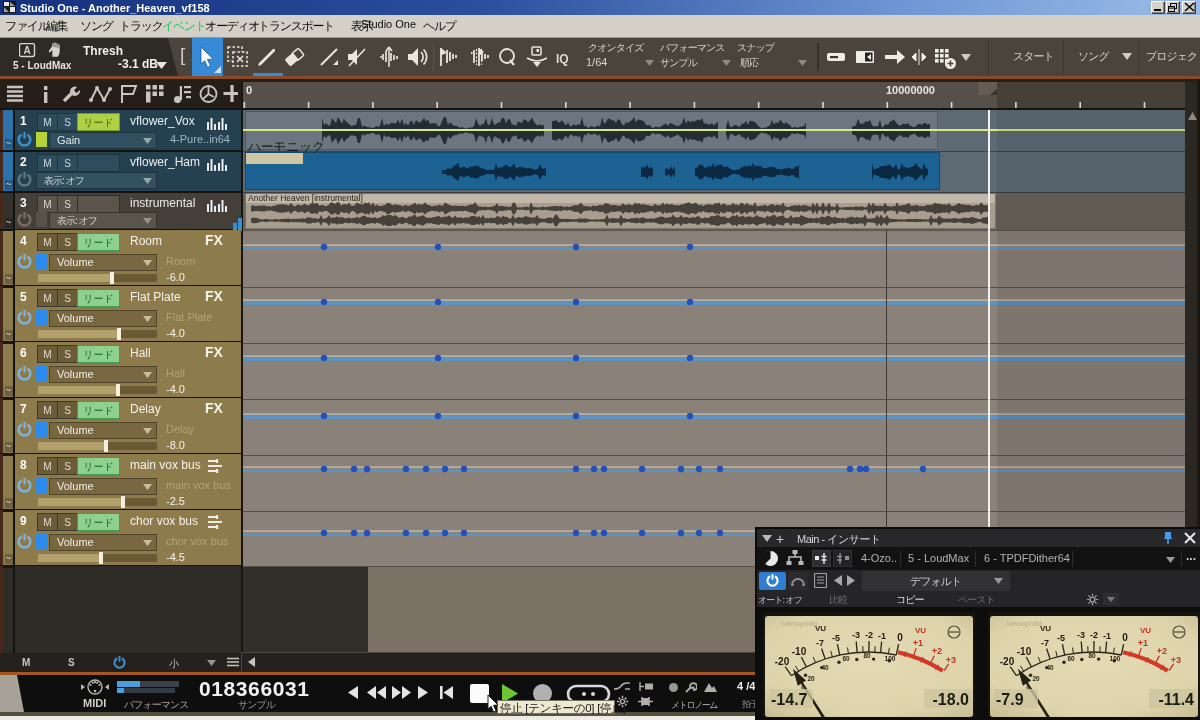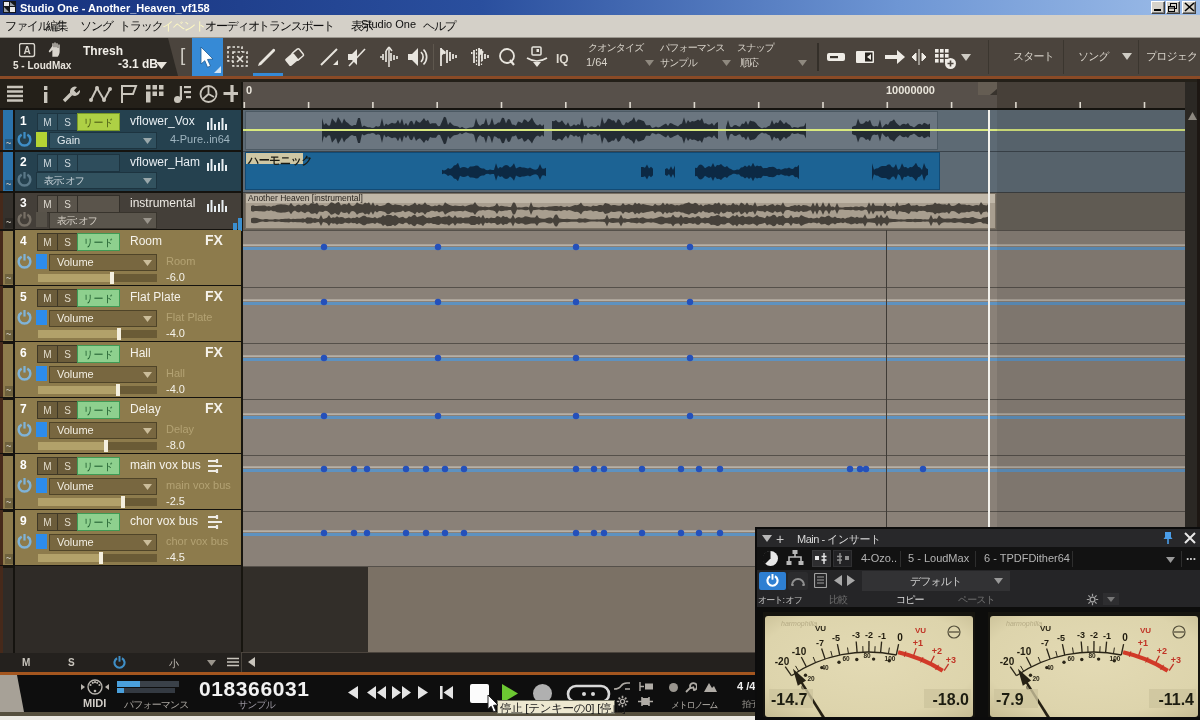--- a/index.html
+++ b/index.html
@@ -25,21 +25,21 @@
       <rect x="1" y="4.6" width="5" height="1" fill="#000"></rect>
     </svg>
 <svg class="abs" style="left:1184px;top:2px" width="11" height="10">
       <path d="M1 1 L10 9 M10 1 L1 9" stroke="#000" stroke-width="1.6"></path>
     </svg>
 <div class="abs" style="left:0px;top:15px;width:1200px;height:23px;background:#d4d0c8;border-bottom:1px solid #9a968e;"></div>
 <div class="tx" style="left:5px;top:18px;font-size:12px;color:#0e0e0e;font-weight:normal;letter-spacing:-1.4px;">ファイル</div>
 <div class="tx" style="left:46px;top:18px;font-size:12px;color:#0e0e0e;font-weight:normal;letter-spacing:-1.4px;">編集</div>
 <div class="tx" style="left:80px;top:18px;font-size:12px;color:#0e0e0e;font-weight:normal;letter-spacing:-1.4px;">ソング</div>
 <div class="tx" style="left:119px;top:18px;font-size:12px;color:#0e0e0e;font-weight:normal;letter-spacing:-1.4px;">トラック</div>
-<div class="tx" style="left:162px;top:18px;font-size:12px;color:#fef9c3;font-weight:normal;letter-spacing:-1.4px;">イベント</div>
+<div class="tx" style="left:162px;top:18px;font-size:12px;color:#22c55e;font-weight:normal;letter-spacing:-1.4px;">イベント</div>
 <div class="tx" style="left:205px;top:18px;font-size:12px;color:#0e0e0e;font-weight:normal;letter-spacing:-1.4px;">オーディオ</div>
 <div class="tx" style="left:258px;top:18px;font-size:12px;color:#0e0e0e;font-weight:normal;letter-spacing:-1.4px;">トランスポート</div>
 <div class="tx" style="left:326px;top:18px;font-size:12px;color:#0e0e0e;font-weight:normal;letter-spacing:-1.4px;margin-left:25px;">表示</div>
 <div class="tx" style="left:361px;top:18px;font-size:11px;color:#0e0e0e;font-weight:normal;">Studio One</div>
 <div class="tx" style="left:423px;top:18px;font-size:12px;color:#0e0e0e;font-weight:normal;letter-spacing:-1.4px;">ヘルプ</div>
 <div class="abs" style="left:0px;top:38px;width:1200px;height:38px;background:#4b443d;"></div>
 <div class="abs" style="left:0;top:38px;width:180px;height:38px;background:#2e2a25;clip-path:polygon(0 0,168px 0,178px 100%,0 100%);"></div>
 <svg class="abs" style="left:19px;top:43px" width="17" height="15">
       <rect x="0.5" y="0.5" width="15" height="13" rx="2" fill="none" stroke="#d8d4cc" stroke-width="1.4"></rect>
       <text x="8" y="11" font-size="10" font-weight="bold" fill="#d8d4cc" text-anchor="middle" font-family="Liberation Sans">A</text>
@@ -267,21 +267,21 @@
     </svg>
 <div class="abs" style="left:245px;top:152px;width:695px;height:38px;background:#1c6394;border:1px solid #124a74;"></div>
 <svg class="abs" style="left:245px;top:152px" width="695" height="38">
       <polygon points="197,17.8 199,18.6 201,17.7 203,16.1 205,16.9 207,16.0 209,13.4 211,13.0 213,10.7 215,16.3 217,15.3 219,14.9 221,15.5 223,16.6 225,14.4 227,14.4 229,14.3 231,13.4 233,13.8 235,15.8 237,16.6 239,16.4 241,17.9 243,18.2 245,17.6 247,18.1 249,17.9 251,11.3 253,16.7 255,15.1 257,15.8 259,13.8 261,13.0 263,13.5 265,15.4 267,14.0 269,11.2 271,16.6 273,15.5 275,14.7 277,15.5 279,15.4 281,16.1 283,16.4 285,15.4 287,16.8 289,17.4 291,17.8 293,16.4 295,12.0 297,16.5 299,16.8 301,15.7 301,24.3 299,23.2 297,23.5 295,28.0 293,23.6 291,22.2 289,22.6 287,23.2 285,24.6 283,23.6 281,23.9 279,24.6 277,24.5 275,25.3 273,24.5 271,23.4 269,28.8 267,26.0 265,24.6 263,26.5 261,27.0 259,26.2 257,24.2 255,24.9 253,23.3 251,28.7 249,22.1 247,21.9 245,22.4 243,21.8 241,22.1 239,23.6 237,23.4 235,24.2 233,26.2 231,26.6 229,25.7 227,25.6 225,25.6 223,23.4 221,24.5 219,25.1 217,24.7 215,23.7 213,29.3 211,27.0 209,26.6 207,24.0 205,23.1 203,23.9 201,22.3 199,21.4 197,22.2" fill="#0c2944"></polygon>
       <polygon points="396,15.1 398,14.9 400,15.8 402,12.6 404,16.6 406,14.7 408,16.7 408,23.3 406,25.3 404,23.4 402,27.4 400,24.2 398,25.1 396,24.9" fill="#0c2944"></polygon>
       <polygon points="420,17.2 422,16.1 424,18.0 426,14.3 428,17.9 430,13.5 430,26.5 428,22.1 426,25.7 424,22.0 422,23.9 420,22.8" fill="#0c2944"></polygon>
       <polygon points="450,15.8 452,16.1 454,12.9 456,12.4 458,13.7 460,16.3 462,15.1 464,13.9 466,15.0 468,11.1 470,15.3 472,12.9 474,13.2 476,12.1 478,14.0 480,15.3 482,14.0 484,16.3 486,17.0 488,18.2 490,18.3 492,17.5 494,17.8 496,15.6 498,15.3 500,13.4 502,15.1 504,13.1 506,14.8 508,10.8 510,14.8 512,13.6 514,14.2 516,13.7 518,16.2 520,16.1 522,15.9 524,14.9 526,15.1 528,14.8 530,15.5 532,17.2 534,16.8 536,17.8 538,16.9 540,16.2 542,16.6 544,15.6 546,16.8 548,17.1 550,14.7 552,15.1 554,12.8 554,27.2 552,24.9 550,25.3 548,22.9 546,23.2 544,24.4 542,23.4 540,23.8 538,23.1 536,22.2 534,23.2 532,22.8 530,24.5 528,25.2 526,24.9 524,25.1 522,24.1 520,23.9 518,23.8 516,26.3 514,25.8 512,26.4 510,25.2 508,29.2 506,25.2 504,26.9 502,24.9 500,26.6 498,24.7 496,24.4 494,22.2 492,22.5 490,21.7 488,21.8 486,23.0 484,23.7 482,26.0 480,24.7 478,26.0 476,27.9 474,26.8 472,27.1 470,24.7 468,28.9 466,25.0 464,26.1 462,24.9 460,23.7 458,26.3 456,27.6 454,27.1 452,23.9 450,24.2" fill="#0c2944"></polygon>
       <polygon points="627,11.3 629,17.8 631,16.5 633,16.3 635,14.8 637,14.0 639,13.9 641,14.0 643,12.6 645,12.4 647,15.2 649,15.5 651,12.0 653,18.0 655,16.6 657,11.2 659,15.3 661,15.0 663,16.4 665,14.9 667,15.2 669,13.4 671,10.8 673,14.8 675,15.4 677,17.9 679,10.9 681,16.1 683,17.3 683,22.7 681,23.9 679,29.1 677,22.1 675,24.6 673,25.2 671,29.2 669,26.6 667,24.8 665,25.1 663,23.6 661,25.0 659,24.7 657,28.8 655,23.4 653,22.0 651,28.0 649,24.5 647,24.8 645,27.6 643,27.4 641,26.0 639,26.1 637,26.0 635,25.2 633,23.7 631,23.5 629,22.2 627,28.7" fill="#0c2944"></polygon>
     </svg>
 <div class="abs" style="left:246px;top:153px;width:57px;height:11px;background:#cfc7a4;"></div>
-<div class="tx" style="left:248px;top:153px;font-size:11px;color:#1a1a12;font-weight:bold;letter-spacing:-0.5px;">ハーモニック</div>
+<div class="tx" style="left:248px;top:138px;font-size:13px;color:#1a1a12;font-weight:normal;letter-spacing:-0.5px;">ハーモニック</div>
 <div class="abs" style="left:245px;top:193px;width:751px;height:36px;background:#a89e8f;border:1px solid #7a7164;"></div>
 <div class="abs" style="left:246px;top:194px;width:749px;height:9px;background:#c0b7a8;"></div>
 <div class="tx" style="left:248px;top:193px;font-size:8.5px;color:#2a2620;font-weight:normal;">Another Heaven [instrumental]</div>
 <svg class="abs" style="left:245px;top:193px" width="751" height="36">
       <polygon points="6,12.9 8,12.2 10,13.0 12,13.1 14,12.7 16,12.8 18,12.4 20,12.6 22,13.6 24,12.9 26,13.8 28,12.7 30,12.8 32,11.8 34,11.5 36,11.3 38,11.4 40,11.6 42,11.9 44,12.6 46,9.7 48,12.4 50,13.5 52,11.9 54,11.6 56,12.7 58,11.8 60,10.7 62,12.3 64,12.2 66,10.3 68,10.3 70,11.1 72,9.5 74,12.5 76,12.2 78,11.9 80,13.2 82,13.1 84,11.5 86,9.2 88,9.7 90,11.1 92,9.4 94,9.1 96,12.4 98,11.3 100,11.1 102,11.8 104,9.5 106,12.5 108,13.1 110,11.9 112,9.3 114,10.8 116,11.2 118,11.6 120,9.6 122,10.5 124,9.2 126,12.4 128,9.2 130,13.0 132,11.6 134,13.0 136,13.1 138,12.5 140,11.9 142,10.0 144,9.8 146,11.3 148,12.3 150,11.2 152,11.7 154,12.0 156,12.3 158,13.4 160,11.7 162,12.4 164,13.0 166,11.9 168,11.3 170,9.4 172,12.3 174,10.7 176,11.8 178,11.6 180,9.3 182,11.7 184,12.1 186,13.3 188,13.2 190,12.6 192,13.1 194,11.5 196,12.5 198,12.7 200,9.3 202,10.8 204,11.7 206,12.6 208,12.9 210,12.4 212,12.7 214,13.0 216,12.9 218,12.6 220,13.4 222,12.7 224,12.1 226,11.4 228,11.5 230,9.1 232,12.0 234,13.5 236,13.5 238,14.1 240,13.5 242,14.1 244,14.2 246,13.8 248,13.5 250,12.7 252,9.9 254,13.6 256,12.8 258,13.0 260,13.6 262,13.4 264,14.0 266,13.9 268,9.6 270,9.7 272,14.4 274,14.3 276,14.5 278,14.3 280,13.7 282,13.7 284,14.4 286,9.1 288,13.7 290,14.1 292,14.3 294,14.5 296,13.9 298,13.8 300,14.3 302,14.0 304,13.4 306,13.5 308,13.3 310,13.0 312,13.0 314,13.4 316,12.8 318,13.8 320,14.0 322,13.3 324,14.0 326,13.4 328,12.8 330,12.1 332,12.3 334,11.6 336,9.6 338,12.6 340,13.2 342,12.9 344,13.6 346,13.7 348,12.5 350,13.1 352,13.0 354,12.1 356,11.9 358,12.5 360,9.9 362,10.5 364,10.9 366,12.4 368,11.9 370,12.0 372,12.6 374,12.8 376,12.6 378,9.9 380,12.2 382,11.8 384,11.0 386,12.0 388,12.2 390,9.6 392,11.3 394,9.9 396,11.8 398,11.0 400,11.4 402,12.0 404,12.2 406,12.7 408,12.9 410,10.8 412,12.2 414,12.4 416,12.1 418,9.6 420,12.2 422,10.2 424,11.7 426,10.9 428,11.4 430,12.4 432,12.0 434,12.4 436,11.5 438,11.6 440,10.4 442,9.9 444,9.3 446,10.8 448,11.1 450,9.7 452,10.6 454,12.4 456,11.3 458,13.2 460,11.7 462,11.7 464,11.0 466,11.8 468,12.0 470,9.9 472,10.8 474,9.3 476,12.4 478,10.4 480,11.0 482,12.6 484,12.0 486,12.2 488,9.7 490,11.7 492,11.6 494,12.7 496,9.6 498,10.4 500,12.3 502,9.5 504,12.2 506,12.0 508,12.8 510,9.0 512,13.6 514,12.9 516,12.7 518,12.7 520,11.4 522,13.2 524,12.2 526,11.4 528,11.1 530,13.0 532,11.4 534,11.9 536,12.4 538,9.2 540,13.3 542,14.0 544,13.9 546,13.0 548,12.8 550,12.1 552,12.8 554,11.7 556,13.2 558,11.9 560,12.2 562,12.5 564,13.5 566,13.7 568,9.4 570,13.5 572,9.3 574,13.9 576,13.6 578,9.1 580,13.5 582,13.6 584,9.4 586,13.8 588,13.6 590,14.4 592,9.9 594,14.2 596,14.5 598,14.4 600,14.1 602,14.1 604,14.0 606,13.7 608,14.2 610,13.6 612,13.5 614,13.9 616,13.2 618,13.4 620,14.4 622,14.1 624,9.3 626,13.5 628,9.5 630,12.8 632,12.8 634,12.7 636,12.7 638,13.2 640,9.4 642,13.1 644,13.0 646,13.9 648,12.7 650,13.4 652,9.0 654,13.0 656,12.6 658,11.9 660,12.0 662,11.0 664,9.9 666,12.8 668,12.5 670,12.6 672,11.8 674,13.3 676,12.9 678,13.3 680,12.9 682,11.8 684,11.9 686,11.7 688,11.4 690,9.4 692,11.1 694,10.6 696,11.2 698,11.6 700,11.2 702,11.9 704,9.9 706,12.8 708,13.1 710,12.6 712,11.2 714,10.1 716,11.5 718,11.5 720,11.6 722,12.3 724,11.7 726,12.4 728,12.9 730,12.2 732,11.9 734,12.4 736,9.1 738,11.8 740,12.2 742,12.4 744,9.6 744,21.4 742,18.6 740,18.8 738,19.2 736,21.9 734,18.6 732,19.1 730,18.8 728,18.1 726,18.6 724,19.3 722,18.7 720,19.4 718,19.5 716,19.5 714,20.9 712,19.8 710,18.4 708,17.9 706,18.2 704,21.1 702,19.1 700,19.8 698,19.4 696,19.8 694,20.4 692,19.9 690,21.6 688,19.6 686,19.3 684,19.1 682,19.2 680,18.1 678,17.7 676,18.1 674,17.7 672,19.2 670,18.4 668,18.5 666,18.2 664,21.1 662,20.0 660,19.0 658,19.1 656,18.4 654,18.0 652,22.0 650,17.6 648,18.3 646,17.1 644,18.0 642,17.9 640,21.6 638,17.8 636,18.3 634,18.3 632,18.2 630,18.2 628,21.5 626,17.5 624,21.7 622,16.9 620,16.6 618,17.6 616,17.8 614,17.1 612,17.5 610,17.4 608,16.8 606,17.3 604,17.0 602,16.9 600,16.9 598,16.6 596,16.5 594,16.8 592,21.1 590,16.6 588,17.4 586,17.2 584,21.6 582,17.4 580,17.5 578,21.9 576,17.4 574,17.1 572,21.7 570,17.5 568,21.6 566,17.3 564,17.5 562,18.5 560,18.8 558,19.1 556,17.8 554,19.3 552,18.2 550,18.9 548,18.2 546,18.0 544,17.1 542,17.0 540,17.7 538,21.8 536,18.6 534,19.1 532,19.6 530,18.0 528,19.9 526,19.6 524,18.8 522,17.8 520,19.6 518,18.3 516,18.3 514,18.1 512,17.4 510,22.0 508,18.2 506,19.0 504,18.8 502,21.5 500,18.7 498,20.6 496,21.4 494,18.3 492,19.4 490,19.3 488,21.3 486,18.8 484,19.0 482,18.4 480,20.0 478,20.6 476,18.6 474,21.7 472,20.2 470,21.1 468,19.0 466,19.2 464,20.0 462,19.3 460,19.3 458,17.8 456,19.7 454,18.6 452,20.4 450,21.3 448,19.9 446,20.2 444,21.7 442,21.1 440,20.6 438,19.4 436,19.5 434,18.6 432,19.0 430,18.6 428,19.6 426,20.1 424,19.3 422,20.8 420,18.8 418,21.4 416,18.9 414,18.6 412,18.8 410,20.2 408,18.1 406,18.3 404,18.8 402,19.0 400,19.6 398,20.0 396,19.2 394,21.1 392,19.7 390,21.4 388,18.8 386,19.0 384,20.0 382,19.2 380,18.8 378,21.1 376,18.4 374,18.2 372,18.4 370,19.0 368,19.1 366,18.6 364,20.1 362,20.5 360,21.1 358,18.5 356,19.1 354,18.9 352,18.0 350,17.9 348,18.5 346,17.3 344,17.4 342,18.1 340,17.8 338,18.4 336,21.4 334,19.4 332,18.7 330,18.9 328,18.2 326,17.6 324,17.0 322,17.7 320,17.0 318,17.2 316,18.2 314,17.6 312,18.0 310,18.0 308,17.7 306,17.5 304,17.6 302,17.0 300,16.7 298,17.2 296,17.1 294,16.5 292,16.7 290,16.9 288,17.3 286,21.9 284,16.6 282,17.3 280,17.3 278,16.7 276,16.5 274,16.7 272,16.6 270,21.3 268,21.4 266,17.1 264,17.0 262,17.6 260,17.4 258,18.0 256,18.2 254,17.4 252,21.1 250,18.3 248,17.5 246,17.2 244,16.8 242,16.9 240,17.5 238,16.9 236,17.5 234,17.5 232,19.0 230,21.9 228,19.5 226,19.6 224,18.9 222,18.3 220,17.6 218,18.4 216,18.1 214,18.0 212,18.3 210,18.6 208,18.1 206,18.4 204,19.3 202,20.2 200,21.7 198,18.3 196,18.5 194,19.5 192,17.9 190,18.4 188,17.8 186,17.7 184,18.9 182,19.3 180,21.7 178,19.4 176,19.2 174,20.3 172,18.7 170,21.6 168,19.7 166,19.1 164,18.0 162,18.6 160,19.3 158,17.6 156,18.7 154,19.0 152,19.3 150,19.8 148,18.7 146,19.7 144,21.2 142,21.0 140,19.1 138,18.5 136,17.9 134,18.0 132,19.4 130,18.0 128,21.8 126,18.6 124,21.8 122,20.5 120,21.4 118,19.4 116,19.8 114,20.2 112,21.7 110,19.1 108,17.9 106,18.5 104,21.5 102,19.2 100,19.9 98,19.7 96,18.6 94,21.9 92,21.6 90,19.9 88,21.3 86,21.8 84,19.5 82,17.9 80,17.8 78,19.1 76,18.8 74,18.5 72,21.5 70,19.9 68,20.7 66,20.7 64,18.8 62,18.7 60,20.3 58,19.2 56,18.3 54,19.4 52,19.1 50,17.5 48,18.6 46,21.3 44,18.4 42,19.1 40,19.4 38,19.6 36,19.7 34,19.5 32,19.2 30,18.2 28,18.3 26,17.2 24,18.1 22,17.4 20,18.4 18,18.6 16,18.2 14,18.3 12,17.9 10,18.0 8,18.8 6,18.1" fill="#46413a"></polygon>
       <polygon points="6,25.4 8,24.8 10,24.8 12,25.1 14,25.8 16,26.2 18,26.5 20,26.0 22,26.0 24,26.5 26,26.5 28,26.5 30,26.1 32,26.2 34,26.5 36,26.1 38,25.9 40,25.8 42,25.7 44,25.4 46,26.2 48,25.8 50,26.0 52,25.8 54,25.8 56,25.7 58,25.2 60,26.0 62,24.3 64,24.5 66,24.5 68,25.5 70,24.9 72,25.8 74,26.1 76,22.0 78,26.0 80,25.6 82,24.7 84,22.1 86,25.3 88,24.2 90,24.7 92,23.3 94,24.5 96,23.9 98,24.2 100,25.4 102,24.9 104,24.4 106,25.5 108,24.7 110,25.0 112,23.8 114,25.0 116,24.1 118,22.8 120,22.8 122,24.2 124,24.3 126,24.7 128,25.1 130,23.9 132,25.5 134,24.6 136,24.3 138,21.9 140,23.4 142,21.8 144,22.1 146,21.9 148,23.2 150,22.1 152,23.3 154,25.0 156,24.2 158,23.7 160,25.2 162,25.2 164,23.2 166,24.0 168,22.3 170,21.7 172,24.2 174,23.6 176,22.9 178,22.0 180,23.7 182,24.9 184,24.4 186,25.1 188,24.0 190,23.9 192,23.3 194,22.9 196,24.5 198,24.0 200,23.5 202,23.7 204,22.3 206,23.9 208,25.0 210,22.2 212,24.8 214,24.6 216,24.2 218,25.2 220,24.6 222,24.4 224,24.4 226,22.9 228,22.9 230,23.1 232,24.2 234,23.1 236,25.0 238,21.7 240,25.5 242,24.8 244,25.4 246,24.5 248,24.9 250,24.9 252,22.9 254,23.5 256,24.7 258,22.8 260,24.1 262,23.7 264,25.5 266,25.6 268,21.4 270,25.8 272,24.6 274,24.0 276,24.7 278,24.6 280,23.2 282,23.6 284,24.0 286,24.6 288,24.5 290,24.4 292,22.0 294,25.1 296,25.5 298,25.8 300,25.7 302,24.9 304,24.6 306,24.4 308,25.7 310,21.7 312,21.6 314,25.2 316,25.7 318,26.1 320,26.0 322,25.7 324,25.9 326,26.2 328,26.3 330,26.2 332,26.3 334,25.2 336,25.5 338,25.7 340,25.3 342,25.7 344,26.2 346,26.4 348,26.5 350,26.5 352,26.3 354,26.4 356,26.2 358,26.3 360,25.7 362,21.6 364,25.9 366,25.2 368,25.0 370,25.2 372,25.6 374,25.4 376,21.4 378,25.5 380,25.3 382,26.0 384,25.9 386,25.2 388,25.2 390,25.0 392,24.6 394,25.4 396,24.8 398,24.2 400,25.2 402,25.7 404,25.7 406,25.3 408,25.8 410,25.3 412,24.8 414,24.1 416,23.5 418,23.7 420,24.7 422,24.8 424,24.2 426,24.3 428,21.5 430,24.1 432,24.6 434,24.4 436,21.8 438,24.8 440,23.9 442,23.9 444,24.9 446,24.8 448,24.0 450,24.8 452,23.3 454,23.2 456,25.2 458,25.2 460,24.2 462,24.9 464,24.7 466,23.1 468,23.3 470,23.0 472,21.9 474,22.3 476,24.1 478,23.5 480,23.4 482,24.9 484,25.3 486,23.8 488,22.2 490,23.6 492,21.4 494,24.3 496,23.3 498,22.5 500,24.2 502,23.7 504,23.3 506,23.8 508,24.6 510,23.5 512,21.9 514,23.8 516,24.0 518,24.6 520,25.2 522,22.5 524,23.8 526,23.3 528,21.7 530,22.1 532,24.4 534,22.9 536,23.3 538,22.0 540,24.8 542,25.3 544,24.7 546,21.9 548,25.0 550,24.2 552,24.0 554,24.4 556,22.0 558,23.1 560,23.9 562,24.4 564,25.2 566,24.7 568,25.6 570,25.3 572,24.6 574,25.4 576,23.4 578,23.8 580,24.2 582,22.9 584,22.5 586,24.3 588,24.8 590,23.5 592,25.1 594,25.0 596,25.6 598,24.8 600,25.8 602,24.8 604,24.4 606,23.6 608,23.9 610,24.7 612,23.7 614,24.7 616,24.5 618,24.8 620,21.3 622,25.6 624,25.7 626,25.5 628,25.2 630,24.9 632,21.6 634,24.9 636,21.4 638,24.8 640,24.8 642,22.0 644,25.6 646,25.7 648,26.1 650,25.9 652,26.2 654,26.5 656,26.3 658,26.5 660,26.4 662,26.0 664,26.0 666,26.1 668,26.3 670,25.8 672,25.9 674,26.1 676,25.9 678,26.5 680,26.2 682,26.4 684,26.3 686,21.7 688,25.9 690,25.5 692,25.7 694,22.2 696,24.6 698,25.6 700,25.8 702,25.6 704,25.6 706,25.7 708,25.3 710,25.1 712,25.6 714,25.7 716,25.4 718,25.1 720,24.4 722,25.1 724,25.1 726,24.3 728,24.1 730,25.1 732,25.5 734,25.9 736,25.9 738,24.4 740,24.6 742,23.9 744,23.2 744,31.8 742,31.1 740,30.4 738,30.6 736,29.1 734,29.1 732,29.5 730,29.9 728,30.9 726,30.7 724,29.9 722,29.9 720,30.6 718,29.9 716,29.6 714,29.3 712,29.4 710,29.9 708,29.7 706,29.3 704,29.4 702,29.4 700,29.2 698,29.4 696,30.4 694,32.8 692,29.3 690,29.5 688,29.1 686,33.3 684,28.7 682,28.6 680,28.8 678,28.5 676,29.1 674,28.9 672,29.1 670,29.2 668,28.7 666,28.9 664,29.0 662,29.0 660,28.6 658,28.5 656,28.7 654,28.5 652,28.8 650,29.1 648,28.9 646,29.3 644,29.4 642,33.0 640,30.2 638,30.2 636,33.6 634,30.1 632,33.4 630,30.1 628,29.8 626,29.5 624,29.3 622,29.4 620,33.7 618,30.2 616,30.5 614,30.3 612,31.3 610,30.3 608,31.1 606,31.4 604,30.6 602,30.2 600,29.2 598,30.2 596,29.4 594,30.0 592,29.9 590,31.5 588,30.2 586,30.7 584,32.5 582,32.1 580,30.8 578,31.2 576,31.6 574,29.6 572,30.4 570,29.7 568,29.4 566,30.3 564,29.8 562,30.6 560,31.1 558,31.9 556,33.0 554,30.6 552,31.0 550,30.8 548,30.0 546,33.1 544,30.3 542,29.7 540,30.2 538,33.0 536,31.7 534,32.1 532,30.6 530,32.9 528,33.3 526,31.7 524,31.2 522,32.5 520,29.8 518,30.4 516,31.0 514,31.2 512,33.1 510,31.5 508,30.4 506,31.2 504,31.7 502,31.3 500,30.8 498,32.5 496,31.7 494,30.7 492,33.6 490,31.4 488,32.8 486,31.2 484,29.7 482,30.1 480,31.6 478,31.5 476,30.9 474,32.7 472,33.1 470,32.0 468,31.7 466,31.9 464,30.3 462,30.1 460,30.8 458,29.8 456,29.8 454,31.8 452,31.7 450,30.2 448,31.0 446,30.2 444,30.1 442,31.1 440,31.1 438,30.2 436,33.2 434,30.6 432,30.4 430,30.9 428,33.5 426,30.7 424,30.8 422,30.2 420,30.3 418,31.3 416,31.5 414,30.9 412,30.2 410,29.7 408,29.2 406,29.7 404,29.3 402,29.3 400,29.8 398,30.8 396,30.2 394,29.6 392,30.4 390,30.0 388,29.8 386,29.8 384,29.1 382,29.0 380,29.7 378,29.5 376,33.6 374,29.6 372,29.4 370,29.8 368,30.0 366,29.8 364,29.1 362,33.4 360,29.3 358,28.7 356,28.8 354,28.6 352,28.7 350,28.5 348,28.5 346,28.6 344,28.8 342,29.3 340,29.7 338,29.3 336,29.5 334,29.8 332,28.7 330,28.8 328,28.7 326,28.8 324,29.1 322,29.3 320,29.0 318,28.9 316,29.3 314,29.8 312,33.4 310,33.3 308,29.3 306,30.6 304,30.4 302,30.1 300,29.3 298,29.2 296,29.5 294,29.9 292,33.0 290,30.6 288,30.5 286,30.4 284,31.0 282,31.4 280,31.8 278,30.4 276,30.3 274,31.0 272,30.4 270,29.2 268,33.6 266,29.4 264,29.5 262,31.3 260,30.9 258,32.2 256,30.3 254,31.5 252,32.1 250,30.1 248,30.1 246,30.5 244,29.6 242,30.2 240,29.5 238,33.3 236,30.0 234,31.9 232,30.8 230,31.9 228,32.1 226,32.1 224,30.6 222,30.6 220,30.4 218,29.8 216,30.8 214,30.4 212,30.2 210,32.8 208,30.0 206,31.1 204,32.7 202,31.3 200,31.5 198,31.0 196,30.5 194,32.1 192,31.7 190,31.1 188,31.0 186,29.9 184,30.6 182,30.1 180,31.3 178,33.0 176,32.1 174,31.4 172,30.8 170,33.3 168,32.7 166,31.0 164,31.8 162,29.8 160,29.8 158,31.3 156,30.8 154,30.0 152,31.7 150,32.9 148,31.8 146,33.1 144,32.9 142,33.2 140,31.6 138,33.1 136,30.7 134,30.4 132,29.5 130,31.1 128,29.9 126,30.3 124,30.7 122,30.8 120,32.2 118,32.2 116,30.9 114,30.0 112,31.2 110,30.0 108,30.3 106,29.5 104,30.6 102,30.1 100,29.6 98,30.8 96,31.1 94,30.5 92,31.7 90,30.3 88,30.8 86,29.7 84,32.9 82,30.3 80,29.4 78,29.0 76,33.0 74,28.9 72,29.2 70,30.1 68,29.5 66,30.5 64,30.5 62,30.7 60,29.0 58,29.8 56,29.3 54,29.2 52,29.2 50,29.0 48,29.2 46,28.8 44,29.6 42,29.3 40,29.2 38,29.1 36,28.9 34,28.5 32,28.8 30,28.9 28,28.5 26,28.5 24,28.5 22,29.0 20,29.0 18,28.5 16,28.8 14,29.2 12,29.9 10,30.2 8,30.2 6,29.6" fill="#46413a"></polygon>
     </svg>
 <div class="abs" style="left:243px;top:151px;width:942px;height:1px;background:#3a434b;"></div>
 <div class="abs" style="left:243px;top:192px;width:942px;height:1px;background:#3c3f41;"></div>
 <div class="abs" style="left:243px;top:129px;width:942px;height:2px;background:#d9e97f;"></div>

